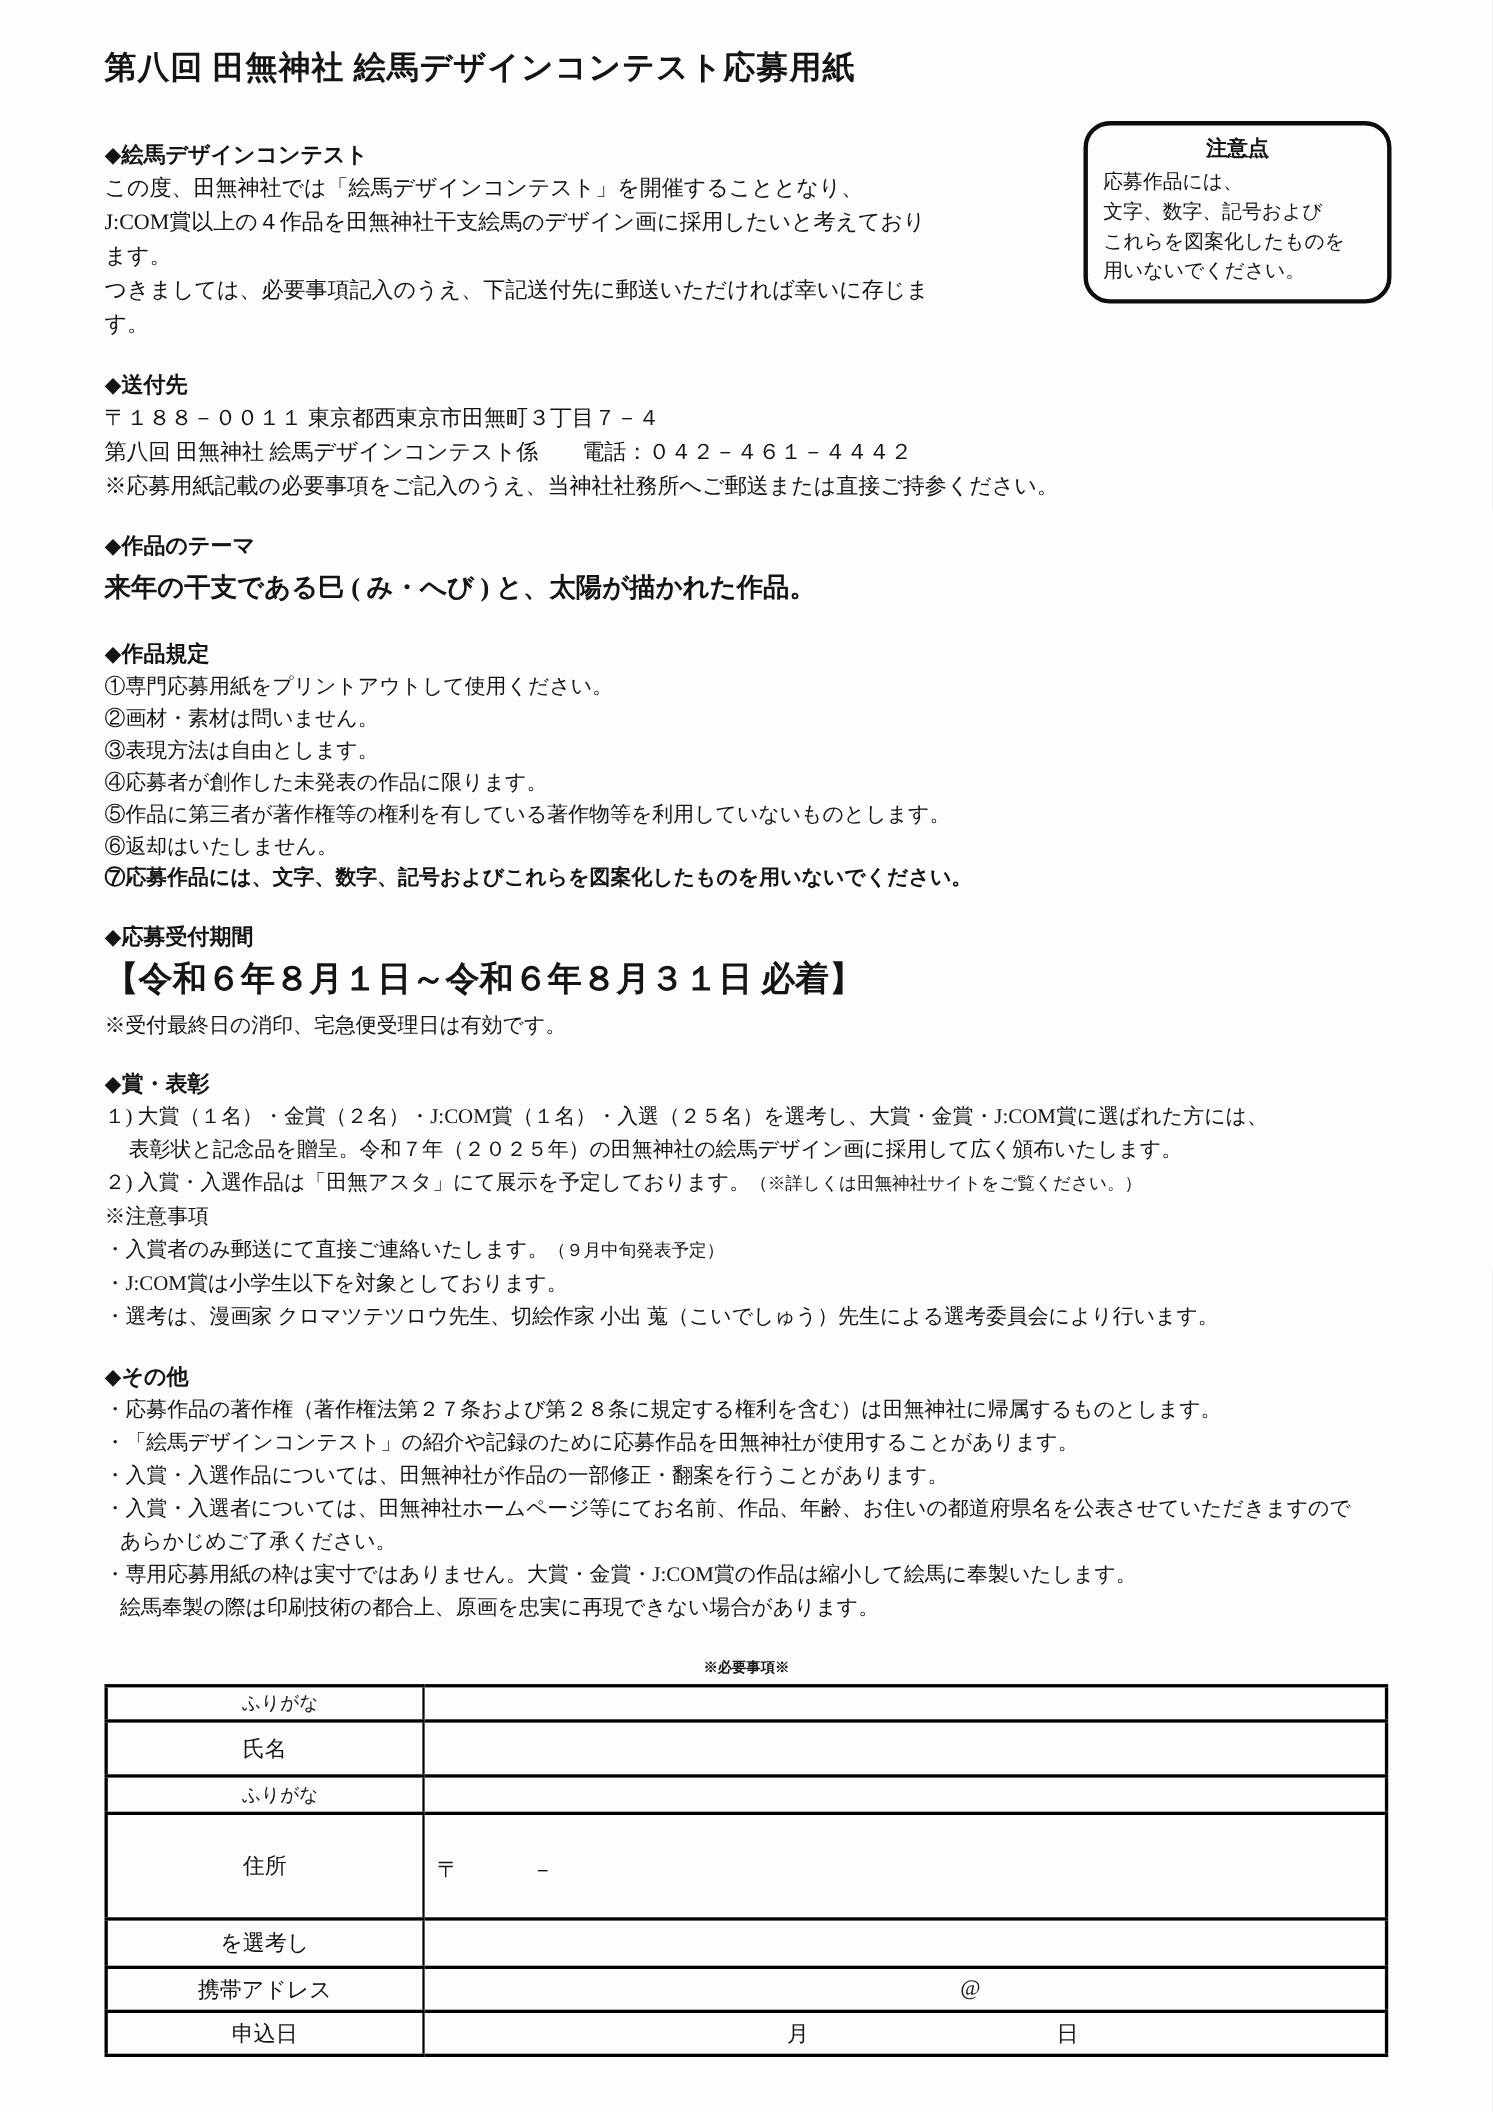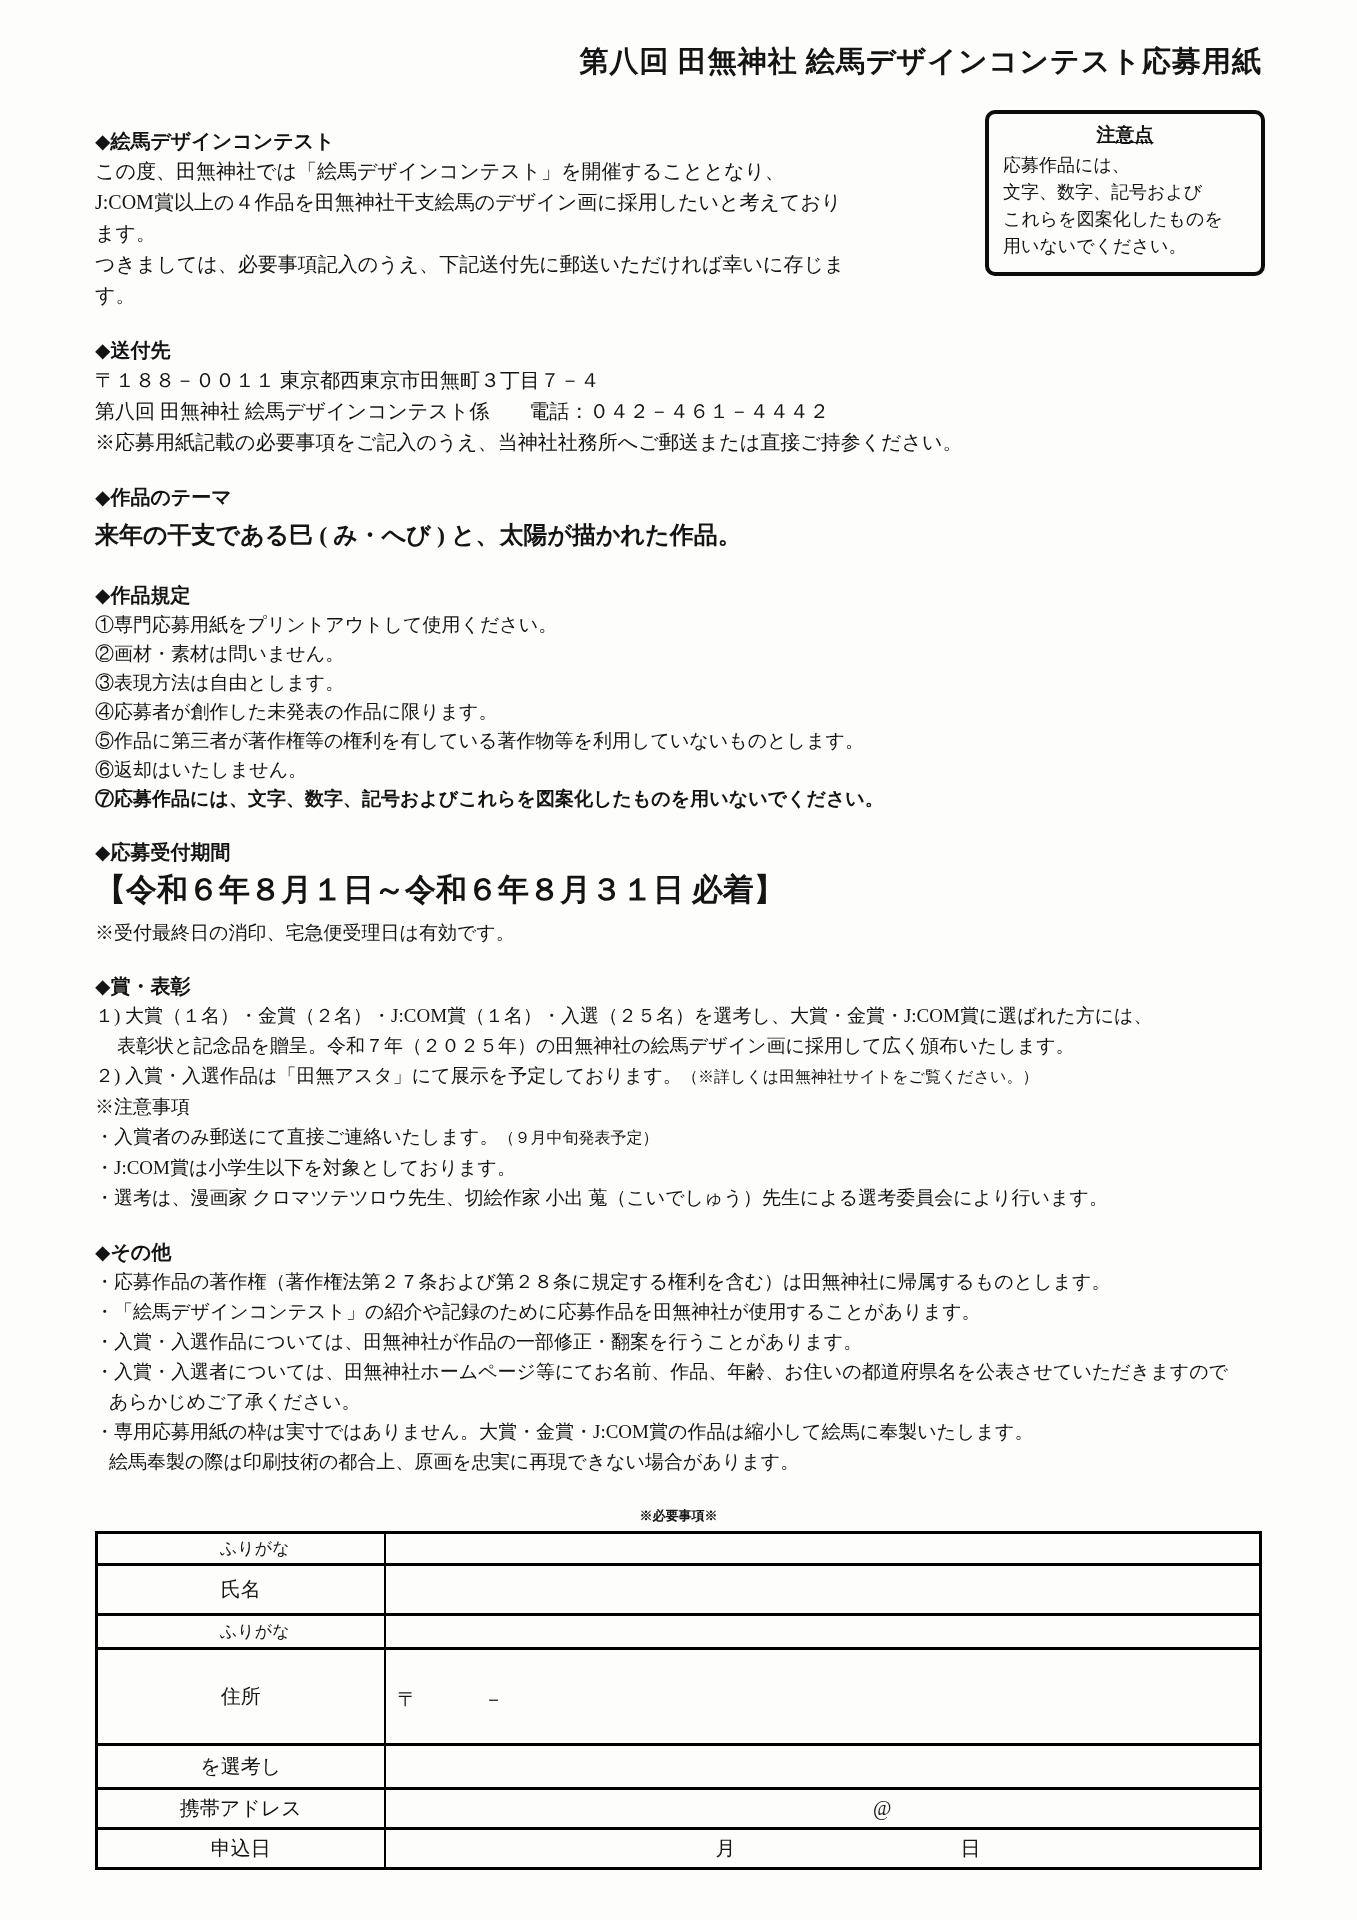--- a/index.html
+++ b/index.html
@@ -10,40 +10,40 @@
     margin:0 auto;
     background:#fdfdfc;
     color:#141414;
     font-family:"Liberation Serif","DejaVu Serif",serif;
     overflow:hidden;
     box-sizing:border-box;
   }
   .content { padding:42px 95px 0 95px; }
 
   .doc-title {
-    text-align:right;
+    text-align:left;
     font-size:29px;
     font-weight:bold;
     letter-spacing:1px;
     margin:0 0 44px 0;
   }
 
   .section { margin:0 0 24px 0; }
   .sec-heading { font-size:20px; font-weight:bold; line-height:30px; }
   .line { font-size:20px; line-height:31px; }
   .intro-lines { max-width:760px; }
 
   
   .notice-box {
     position:absolute;
     top:110px;
     right:92px;
     width:244px;
     border:4px solid #0d0d0d;
-    border-radius:10px;
+    border-radius:24px;
     padding:8px 14px 12px 14px;
     background:#fdfdfc;
   }
   .notice-title {
     text-align:center;
     font-weight:bold;
     font-size:19px;
     text-decoration:underline;
     margin-bottom:4px;
   }

